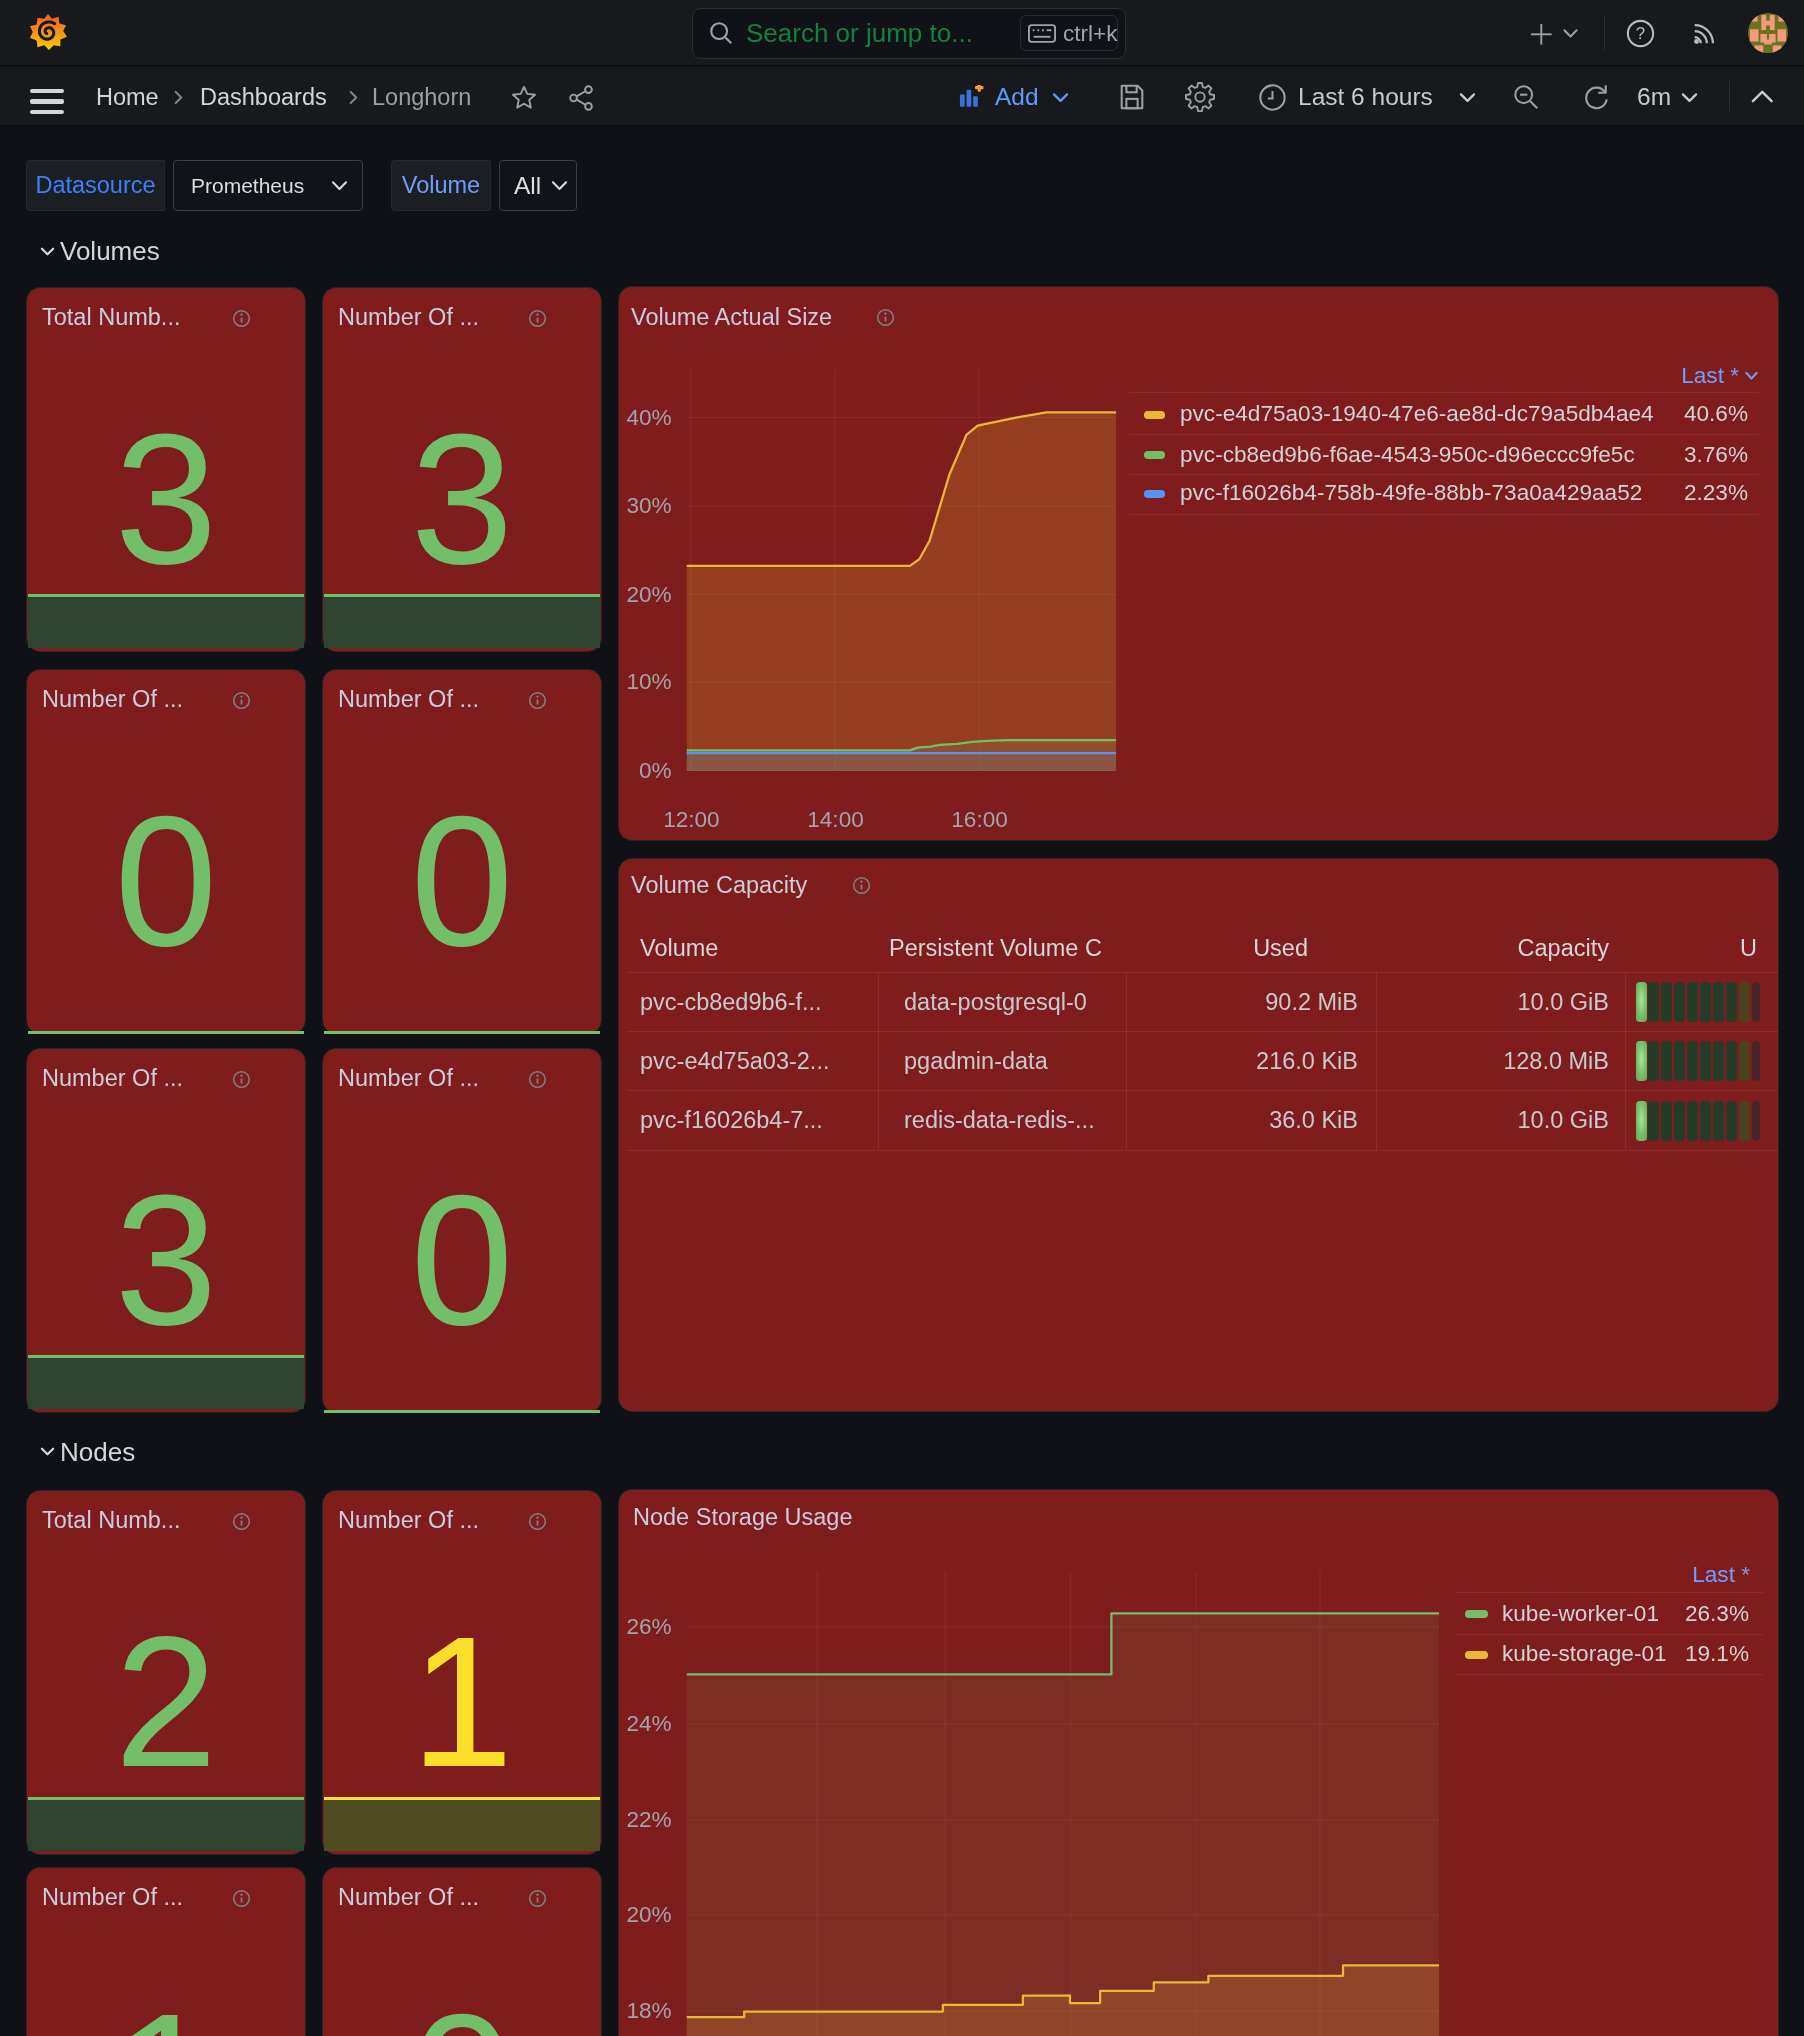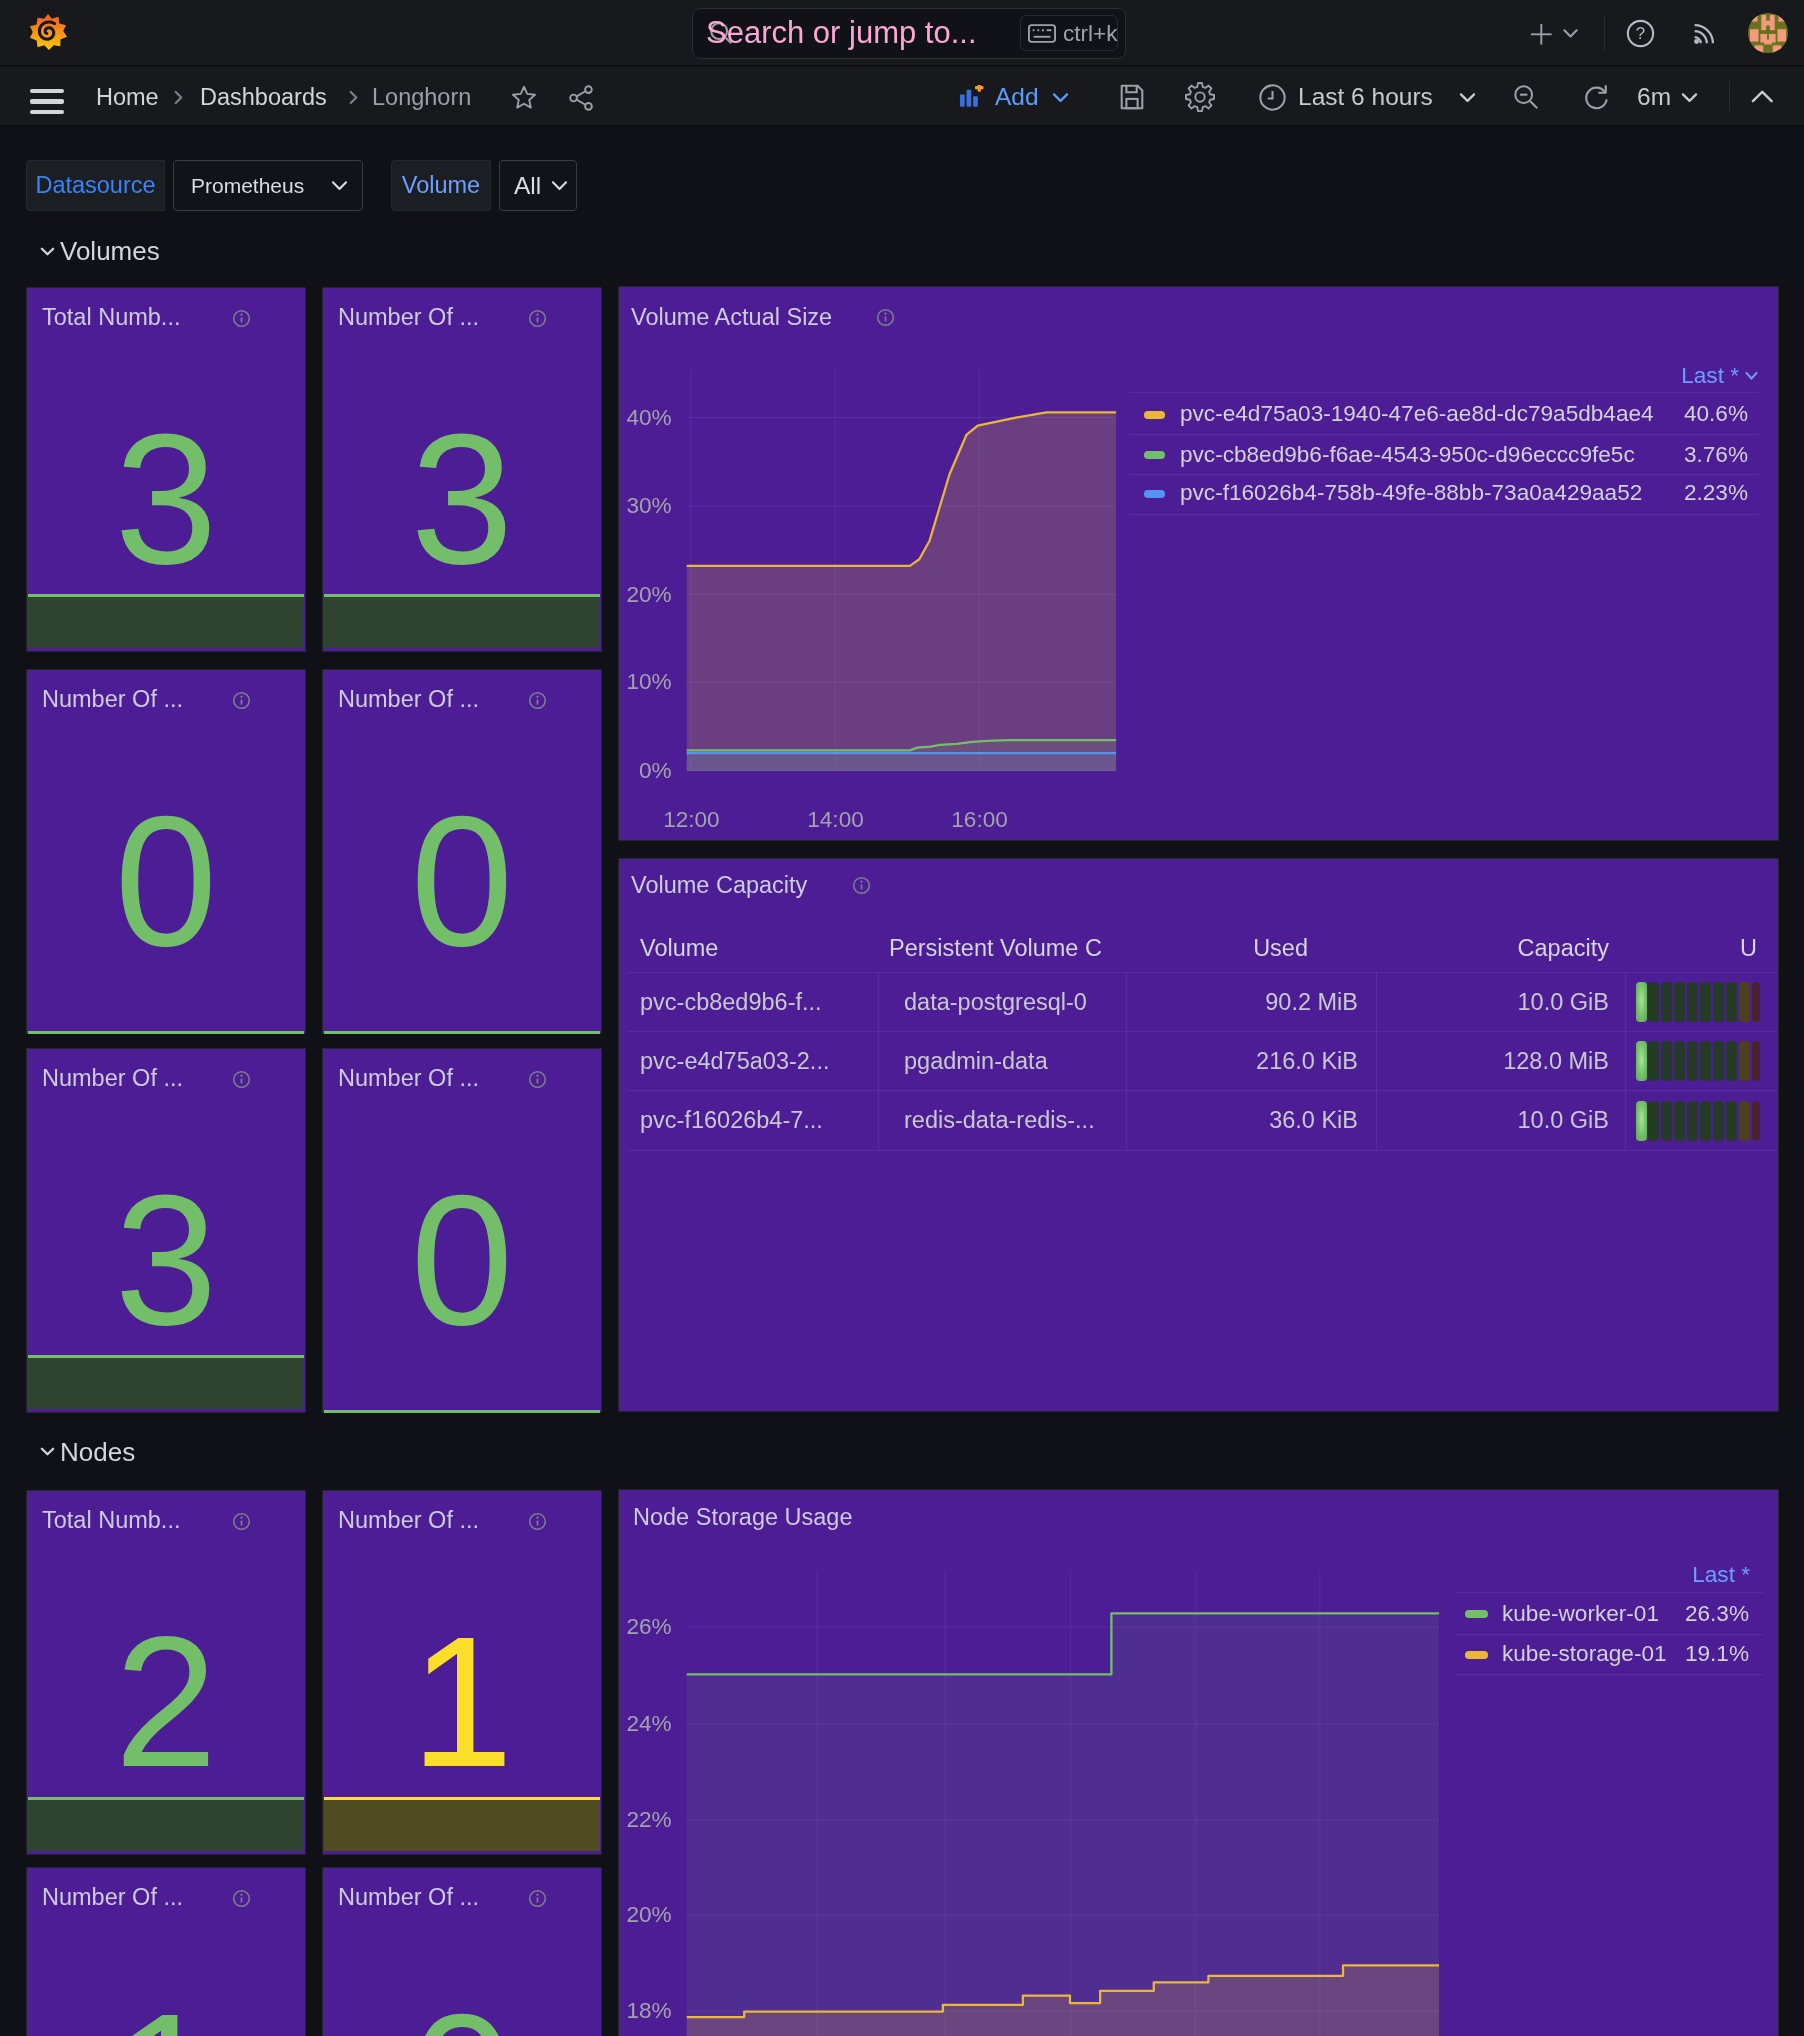--- a/index.html
+++ b/index.html
@@ -1,19 +1,19 @@
 <!DOCTYPE html>
 <html style="font-size:15px"><head>
 <meta charset="utf-8">
 <style>
 *{margin:0;padding:0;box-sizing:border-box}
 html,body{width:1804px;height:2037px;overflow:hidden;background:#0f1116;font-family:"Liberation Sans",sans-serif;}
 #page{position:relative;width:1804px;height:2037px;overflow:hidden}
 .abs{position:absolute}
-.panel{position:absolute;background:#4c1d95;border:0.9px solid #23262b;border-radius:1px}
+.panel{position:absolute;background:#7f1d1d;border:0.9px solid #23262b;border-radius:14px}
 .pt{position:absolute;font-size:23.5px;color:#ccccdc;white-space:nowrap;line-height:26px}
 .num{position:absolute;line-height:132px;font-size:185px;text-align:center;white-space:nowrap}
 .green{color:#73bf69}.yellow{color:#fade2a}
 .spark{position:absolute;left:0.9px;right:0.9px}
 .ic{position:absolute}
 .blue{color:#6e9fff}
 .hl{position:absolute;background:rgba(255,255,255,0.07);height:0.9px}
 .vl{position:absolute;background:rgba(255,255,255,0.07);width:0.9px}
 .lgt{position:absolute;font-size:22.6px;color:#d1d2d6;white-space:nowrap;line-height:28px}
 .lgv{position:absolute;font-size:22.6px;color:#d1d2d6;text-align:right;line-height:28px}
@@ -40,21 +40,21 @@
 <path fill="url(#gg)" d="M20 1 L24 6 L31 4 L32 11 L39 13 L36 19 L40 25 L33 28 L33 35 L26 34 L21 39 L16 34 L9 36 L8 29 L1 26 L4 20 L1 14 L8 12 L9 5 L16 6 Z"></path>
 <path fill="none" stroke="#17191d" stroke-width="3.2" stroke-linecap="round" d="M18.8 21.6 L18.4 21.5 L18.1 21.3 L17.7 21.0 L17.5 20.7 L17.2 20.3 L17.1 19.8 L17.0 19.3 L17.0 18.8 L17.1 18.3 L17.3 17.7 L17.6 17.2 L18.0 16.7 L18.5 16.3 L19.0 15.9 L19.7 15.7 L20.4 15.5 L21.1 15.5 L21.9 15.6 L22.7 15.8 L23.4 16.2 L24.1 16.7 L24.7 17.3 L25.2 18.0 L25.6 18.8 L25.9 19.7 L26.0 20.7 L26.0 21.7 L25.8 22.7 L25.4 23.6 L24.9 24.6 L24.2 25.4 L23.4 26.1 L22.4 26.7 L21.3 27.2 L20.2 27.5 L19.0 27.5 L17.7 27.4 L16.5 27.1 L15.3 26.6 L14.2 25.9 L13.2 25.0 L12.4 23.9 L11.7 22.7 L11.2 21.4 L11.0 20.0 L11.0 18.5 L11.2 17.0 L11.6 15.6 L12.3 14.2 L13.2 12.9 L14.3 11.8 L15.6 10.9 L17.1 10.2 L18.7 9.7 L20.3 9.4 L22.0 9.5 L23.7 9.8 L25.4 10.4 L27.0 11.2"></path>
 </svg>
 <svg class="abs" style="left:692px;top:7.5px" width="434" height="51" viewBox="0 0 461 54">
       <rect x="0.5" y="0.5" width="460" height="53" rx="8" fill="#101217" stroke="#2f3238"></rect>
     </svg>
 <svg class="abs" style="left:708px;top:20px" width="26" height="26" viewBox="0 0 28 28">
       <circle cx="12" cy="12" r="8.5" fill="none" stroke="#9fa2a8" stroke-width="2.2"></circle>
       <line x1="18.5" y1="18.5" x2="25" y2="25" stroke="#9fa2a8" stroke-width="2.2"></line>
     </svg>
-<div class="abs" style="left:706px;top:21px;font-size:31px;color:#f9a8d4;line-height:24.5px">Search or jump to...</div>
+<div class="abs" style="left:746px;top:21px;font-size:26px;color:#15803d;line-height:24.5px">Search or jump to...</div>
 <svg class="abs" style="left:1020px;top:15px" width="98" height="36" viewBox="0 0 104 38">
       <rect x="0.5" y="0.5" width="103" height="37" rx="6" fill="none" stroke="#2c2f35"></rect>
     </svg>
 <svg class="abs" style="left:1028px;top:23.5px" width="28" height="19" viewBox="0 0 30 20">
       <rect x="1" y="1" width="28" height="18" rx="3" fill="none" stroke="#9fa2a8" stroke-width="2"></rect>
       <line x1="5" y1="6.5" x2="7" y2="6.5" stroke="#9fa2a8" stroke-width="2"></line>
       <line x1="10" y1="6.5" x2="12" y2="6.5" stroke="#9fa2a8" stroke-width="2"></line>
       <line x1="15" y1="6.5" x2="17" y2="6.5" stroke="#9fa2a8" stroke-width="2"></line>
       <line x1="20" y1="6.5" x2="25" y2="6.5" stroke="#9fa2a8" stroke-width="2"></line>
       <line x1="6" y1="13.5" x2="24" y2="13.5" stroke="#9fa2a8" stroke-width="2"></line>

